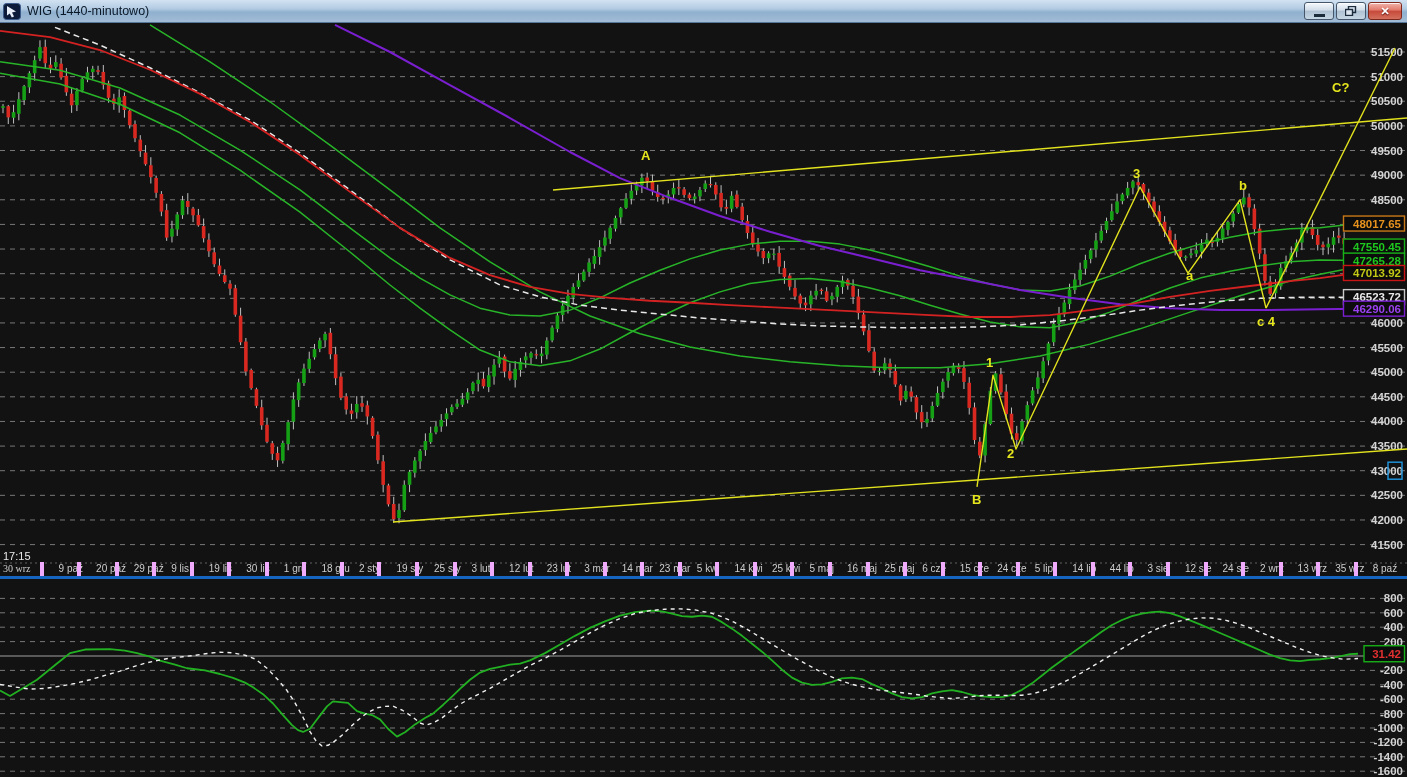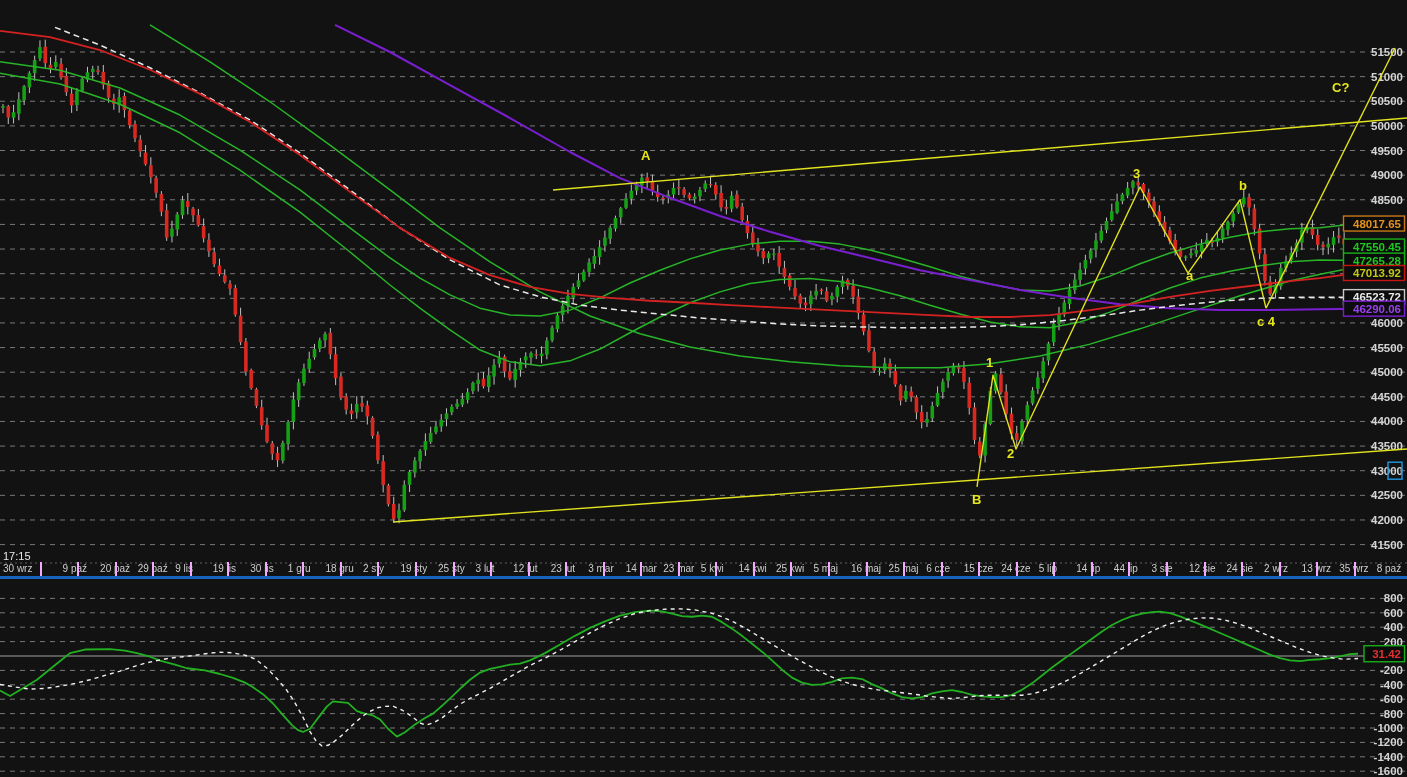--- a/index.html
+++ b/index.html
@@ -19,29 +19,52 @@
   .wbtn.close{width:34px;border-color:#7c281c;
     background:linear-gradient(#f2b4aa,#e0786a 45%,#c6493a 50%,#d4705e 100%);}
   .glyph-min{width:11px;height:3px;background:#1c2c3c;margin-top:8px;}
   .glyph-x{color:#fff;font-size:11px;font-weight:bold;text-shadow:0 1px 1px #5a130c;line-height:1;}
   
   svg text{font-family:"Liberation Sans",sans-serif;}
   #cv{position:absolute;left:0;top:23px;}
   .time-label{position:absolute;left:3px;top:550px;font-size:11px;color:#e8e8e8;}
   .date-axis{position:absolute;left:2px;top:562px;width:1400px;height:14px;display:flex;}
   .date-tick{flex:0 0 37.55px;width:37.55px;font-size:10px;color:#cfcfcf;white-space:nowrap;
-    border-left:2px solid #f0abfc;padding-left:21px;box-sizing:border-box;line-height:13px;overflow:visible;}
-  .date-tick:first-child{border-left:none;padding-left:1px;}
+    border-left:4px solid #f0abfc;padding-left:15px;box-sizing:border-box;line-height:13px;overflow:visible;}
+  .date-tick:first-child{border-left:none;padding-left:1px;font-family:Liberation Serif, serif;}
   .splitter{position:absolute;left:0;top:576px;width:1407px;height:3px;background:#1565c0;}
 </style>
 </head>
 <body>
 
 <div class="window">
 
+  <div class="titlebar">
+    <span class="app-icon">
+      <svg width="18" height="17" viewBox="0 0 18 17">
+        <rect x="0.5" y="0.5" width="17" height="16" rx="3" fill="#0d1b3a" stroke="#3a5a8a"></rect>
+        <path d="M4 3 L13 8.5 L9 9.5 L11 13.5 L8.8 14.5 L6.8 10.5 L4 12.5 Z" fill="#e8eef8"></path>
+      </svg>
+    </span>
+    <span class="title-text">WIG (1440-minutowo)</span>
+    <span class="win-buttons">
+      <span class="wbtn">
+          <span class="glyph-min"></span>
+        </span>
+      <span class="wbtn">
+        <svg width="12" height="10" viewBox="0 0 12 10">
+          <rect x="3.5" y="0.5" width="7" height="6" fill="none" stroke="#1c2c3c" stroke-width="1.4"></rect>
+          <rect x="0.5" y="3.5" width="7" height="6" fill="#dce6f0" stroke="#1c2c3c" stroke-width="1.4"></rect>
+        </svg>
+      </span>
+      <span class="wbtn close">
+          <span class="glyph-x">✕</span>
+        </span>
+    </span>
+  </div>
 
   <svg id="cv" width="1407" height="754" viewBox="0 23 1407 754">
       <defs>
         <clipPath id="mainClip">
           <rect x="0" y="24" width="1360" height="529"></rect>
         </clipPath>
         <clipPath id="indClip">
           <rect x="0" y="580" width="1360" height="197"></rect>
         </clipPath>
       </defs>

